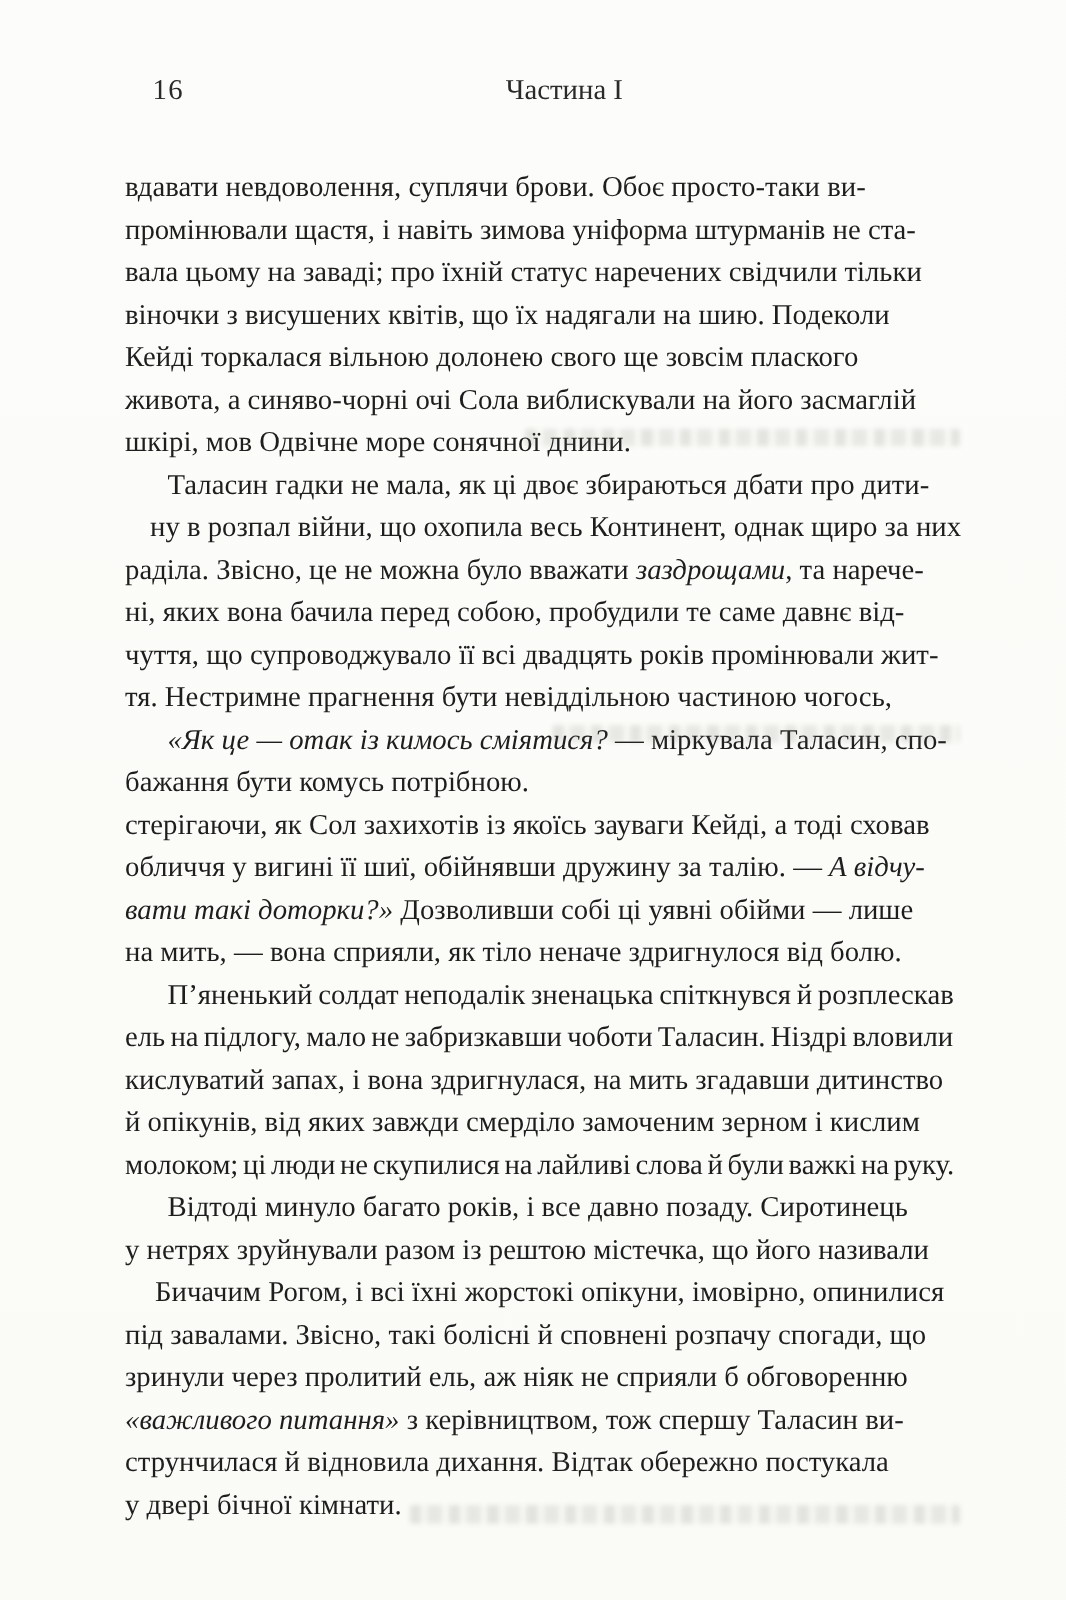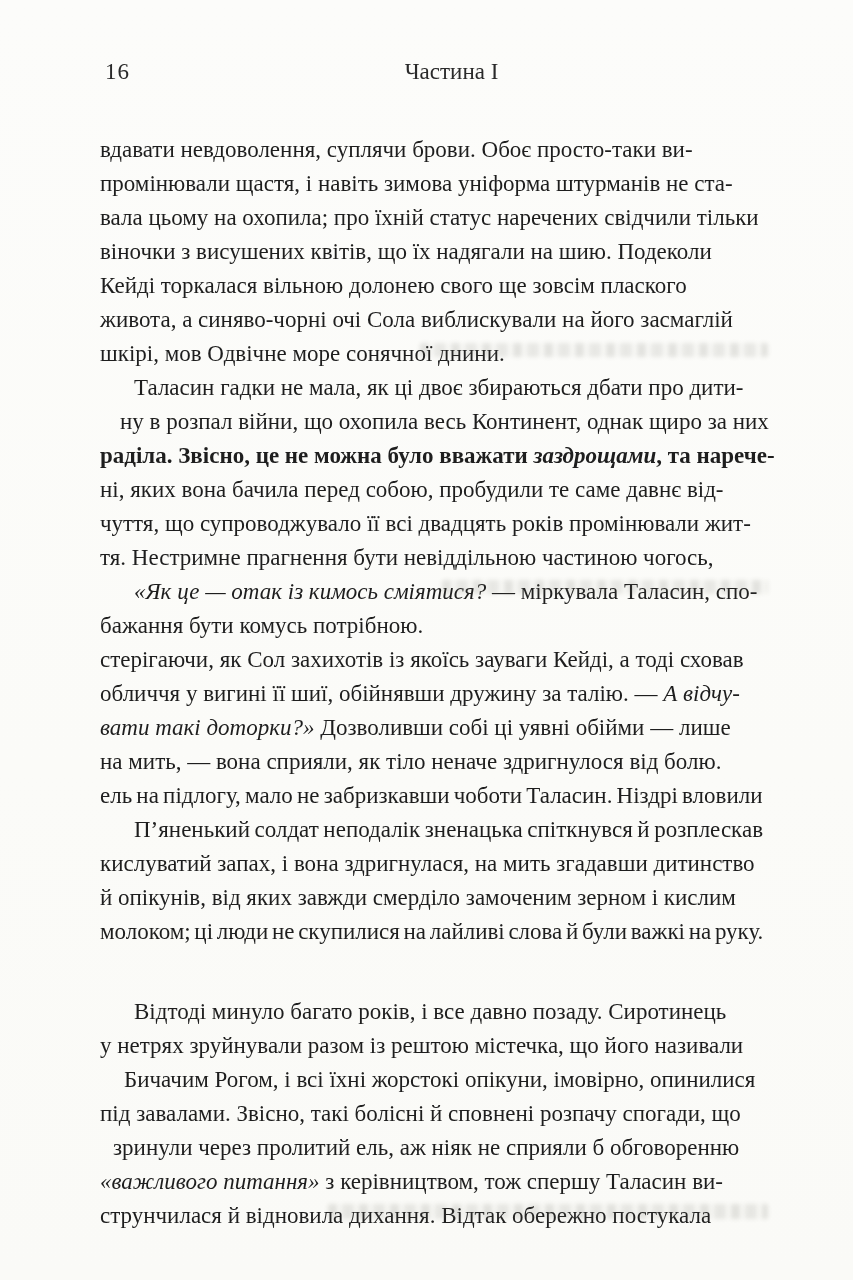--- a/index.html
+++ b/index.html
@@ -19,21 +19,21 @@
   }
   .running-head{
     position:relative;
     height:28px;
     line-height:28px;
     font-size:23px;
     color:#2a2a2a;
   }
   .folio{
     position:absolute;
-    left:5px;top:0;
+    left:22px;top:0;
     letter-spacing:1px;
   }
   .part-title{
     display:block;
     text-align:center;
     padding-left:40px;
   }
   .text-col{
     margin-top:47px;
     width:663px;
@@ -64,46 +64,47 @@
 <body>
 
 <div class="page">
   <header class="running-head">
     <span class="folio">16</span>
     <span class="part-title">Частина I</span>
   </header>
   <main class="text-col" id="bodycol">
       <div class="bline" style="word-spacing: 0px;"><span>вдавати невдоволення, суплячи брови. Обоє просто-таки ви-</span></div>
       <div class="bline" style="word-spacing: 0px;"><span>промінювали щастя, і навіть зимова уніформа штурманів не ста-</span></div>
-      <div class="bline" style="word-spacing: 0px;"><span>вала цьому на охопила; про їхній статус наречених свідчили тільки</span></div>
+      <div class="bline" style="word-spacing: 0px;"><span>вала цьому на заваді; про їхній статус наречених свідчили тільки</span></div>
       <div class="bline" style="word-spacing: 0px;"><span>віночки з висушених квітів, що їх надягали на шию. Подеколи</span></div>
       <div class="bline" style="word-spacing: 0px;"><span>Кейді торкалася вільною долонею свого ще зовсім плаского</span></div>
       <div class="bline" style="word-spacing: 0px;"><span>живота, а синяво-чорні очі Сола виблискували на його засмаглій</span></div>
       <div class="bline lastline"><span>шкірі, мов Одвічне море сонячної днини.</span></div>
       <div class="bline indent" style="word-spacing: 0px;"><span>Таласин гадки не мала, як ці двоє збираються дбати про дити-</span></div>
       <div class="bline" style="word-spacing: 0px; margin-left: 20px;"><span>ну в розпал війни, що охопила весь Континент, однак щиро за них</span></div>
-      <div class="bline" style="word-spacing: 0px; font-weight: bold;"><span>раділа. Звісно, це не можна було вважати </span><span class="it">заздрощами</span><span>, та нарече-</span></div>
+      <div class="bline" style="word-spacing: 0px;"><span>раділа. Звісно, це не можна було вважати </span><span class="it">заздрощами</span><span>, та нарече-</span></div>
       <div class="bline" style="word-spacing: 0px;"><span>ні, яких вона бачила перед собою, пробудили те саме давнє від-</span></div>
       <div class="bline" style="word-spacing: 0px;"><span>чуття, що супроводжувало її всі двадцять років промінювали жит-</span></div>
       <div class="bline" style="word-spacing: 0px;"><span>тя. Нестримне прагнення бути невіддільною частиною чогось,</span></div>
       <div class="bline indent" style="word-spacing: 0px;"><span class="it">«Як це — отак із кимось сміятися?</span><span> — міркувала Таласин, спо-</span></div>
       <div class="bline lastline"><span>бажання бути комусь потрібною.</span></div>
       <div class="bline" style="word-spacing: 0px;"><span>стерігаючи, як Сол захихотів із якоїсь зауваги Кейді, а тоді сховав</span></div>
       <div class="bline" style="word-spacing: 0px;"><span>обличчя у вигині її шиї, обійнявши дружину за талію. — </span><span class="it">А відчу-</span></div>
       <div class="bline" style="word-spacing: 0px;"><span class="it">вати такі доторки?»</span><span> Дозволивши собі ці уявні обійми — лише</span></div>
       <div class="bline lastline"><span>на мить, — вона сприяли, як тіло неначе здригнулося від болю.</span></div>
+      <div class="bline indent" style="word-spacing: -1.16667px; letter-spacing: 0px;"><span>П’яненький солдат неподалік зненацька спіткнувся й розплескав</span></div>
       <div class="bline" style="word-spacing: -1.55556px; letter-spacing: 0px;"><span>ель на підлогу, мало не забризкавши чоботи Таласин. Ніздрі вловили</span></div>
-      <div class="bline indent" style="word-spacing: -1.16667px; letter-spacing: 0px;"><span>П’яненький солдат неподалік зненацька спіткнувся й розплескав</span></div>
       <div class="bline" style="word-spacing: 0px;"><span>кислуватий запах, і вона здригнулася, на мить згадавши дитинство</span></div>
       <div class="bline" style="word-spacing: 0px;"><span>й опікунів, від яких завжди смерділо замоченим зерном і кислим</span></div>
       <div class="bline lastline" style="word-spacing: -2px; letter-spacing: -0.0147059px;"><span>молоком; ці люди не скупилися на лайливі слова й були важкі на руку.</span></div>
-      <div class="bline indent" style="word-spacing: 0px; margin-top: 46px;"><span>Відтоді минуло багато років, і все давно позаду. Сиротинець</span></div>
+      <div class="bline indent" style="word-spacing: 0px;"><span>Відтоді минуло багато років, і все давно позаду. Сиротинець</span></div>
       <div class="bline" style="word-spacing: 0px;"><span>у нетрях зруйнували разом із рештою містечка, що його називали</span></div>
       <div class="bline" style="word-spacing: 0px; margin-left: 24px;"><span>Бичачим Рогом, і всі їхні жорстокі опікуни, імовірно, опинилися</span></div>
       <div class="bline" style="word-spacing: 0px;"><span>під завалами. Звісно, такі болісні й сповнені розпачу спогади, що</span></div>
-      <div class="bline" style="word-spacing: 0px; margin-left: 13px;"><span>зринули через пролитий ель, аж ніяк не сприяли б обговоренню</span></div>
+      <div class="bline" style="word-spacing: 0px;"><span>зринули через пролитий ель, аж ніяк не сприяли б обговоренню</span></div>
       <div class="bline" style="word-spacing: 0px;"><span class="it">«важливого питання»</span><span> з керівництвом, тож спершу Таласин ви-</span></div>
       <div class="bline" style="word-spacing: 0px;"><span>струнчилася й відновила дихання. Відтак обережно постукала</span></div>
+      <div class="bline lastline"><span>у двері бічної кімнати.</span></div>
     </main>
 <div class="ghost" style="top: 343px; left: 420px; width: 348px; height: 14px;"></div>
     <div class="ghost" style="top: 580px; left: 442px; width: 326px; height: 14px;"></div>
     <div class="ghost" style="top: 1204px; left: 328px; width: 440px; height: 15px;"></div>
   </div>
 
 </body></html>

